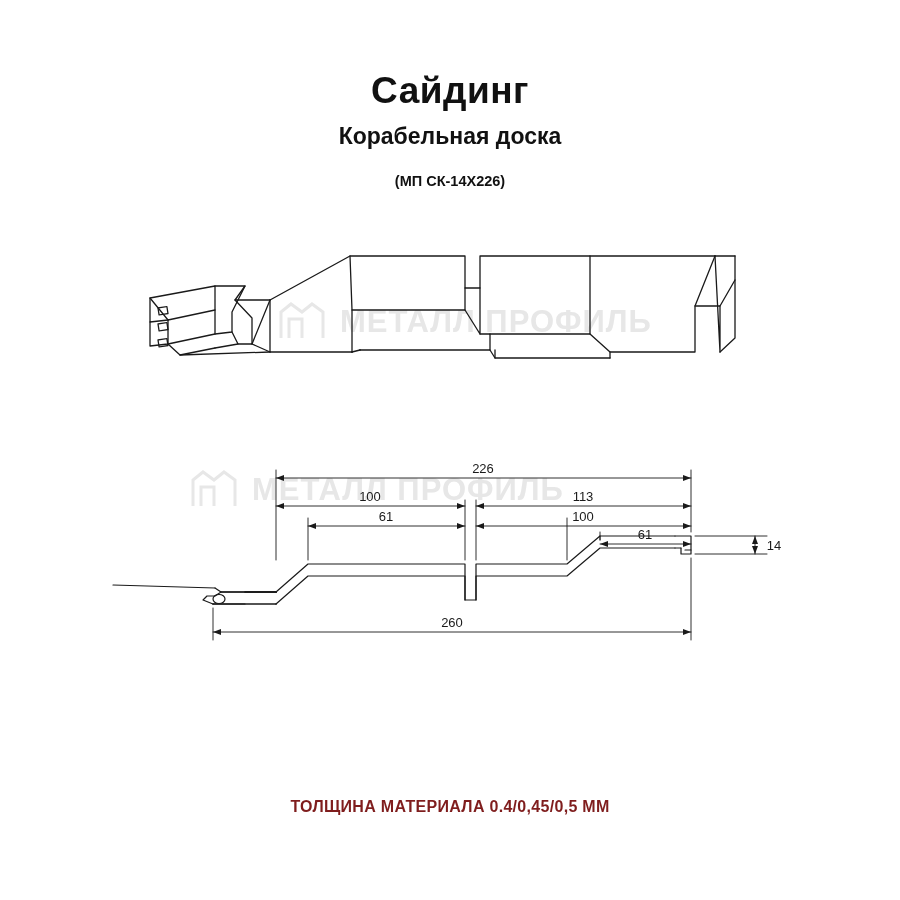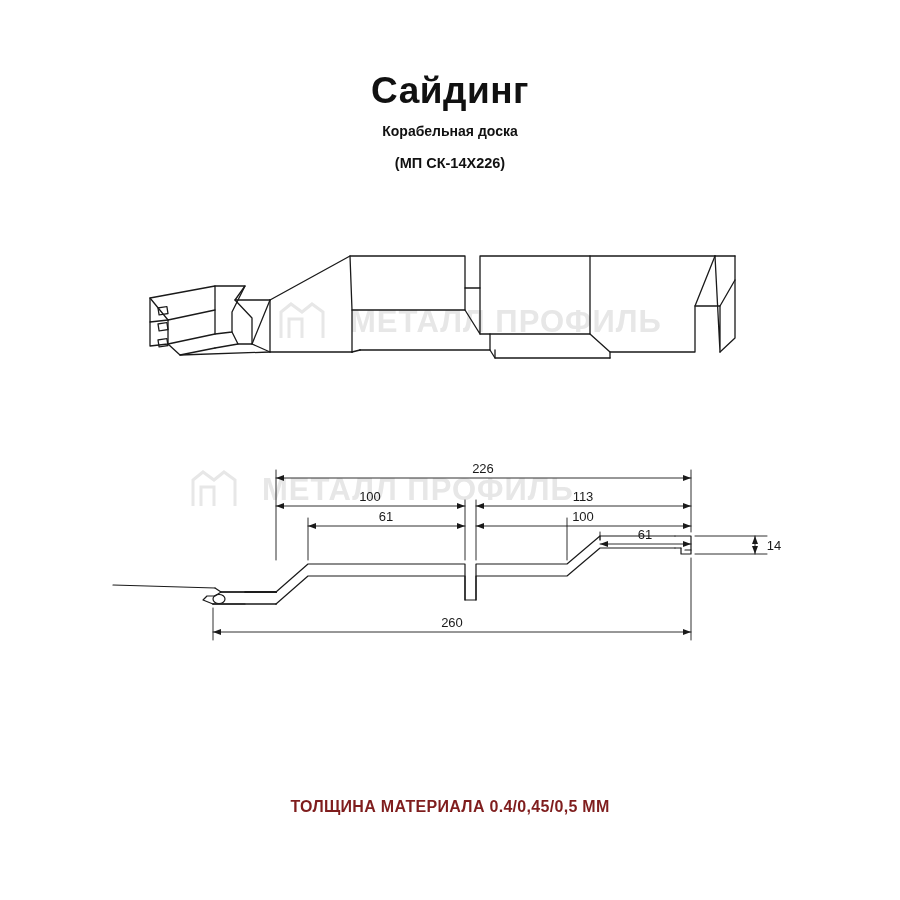--- a/index.html
+++ b/index.html
@@ -32,26 +32,26 @@
   }
   .title {
     font-size: 37px;
     font-weight: bold;
     letter-spacing: 0.5px;
     line-height: 1.05;
     color: #111;
   }
   .subtitle {
     margin-top: 12px;
-    font-size: 14px;
+    font-size: 23px;
     font-weight: bold;
     color: #111;
   }
   .code {
-    margin-top: 16px;
+    margin-top: 23px;
     font-size: 14.5px;
     font-weight: bold;
     color: #111;
   }
 
   
   .footer {
     position: absolute;
     left: 0;
     top: 798px;
@@ -88,21 +88,21 @@
   }
   #watermark-top { left: 278px; top: 300px; }
   #watermark-bottom { left: 190px; top: 468px; }
   .wm-text {
     font-size: 31px;
     font-weight: bold;
     color: #e7e7e7;
     letter-spacing: 1px;
     white-space: nowrap;
   }
-  .wm-row { display: flex; align-items: center; gap: 20px; }
+  .wm-row { display: flex; align-items: center; gap: 10px; }
 </style>
 </head>
 <body>
 
 <div id="sheet">
 
   <div class="header">
     <div class="title">Сайдинг</div>
     <div class="subtitle">Корабельная доска</div>
     <div class="code">(МП СК-14Х226)</div>

